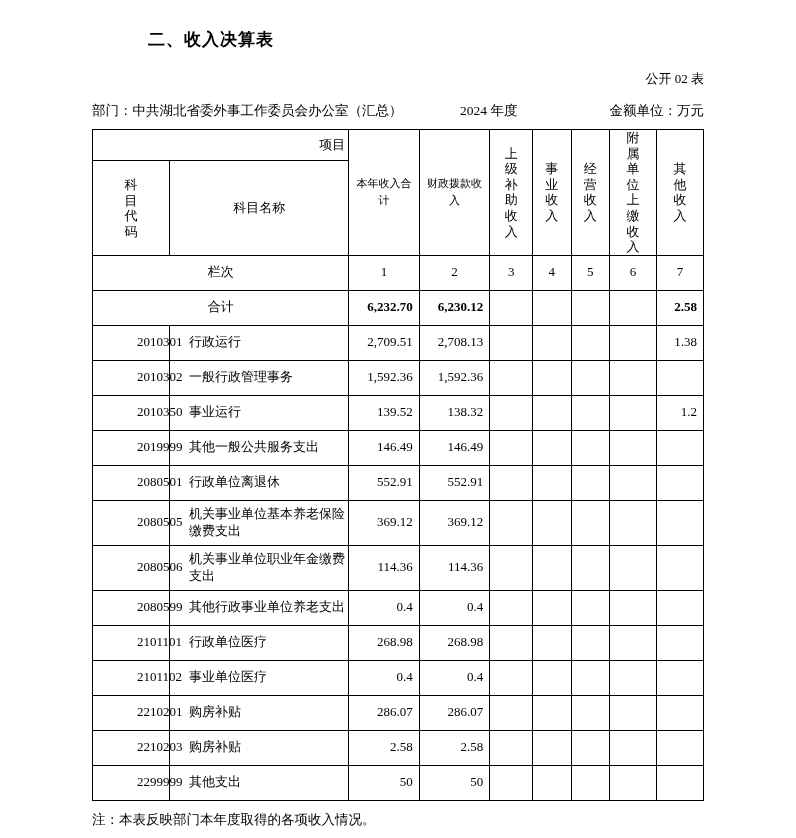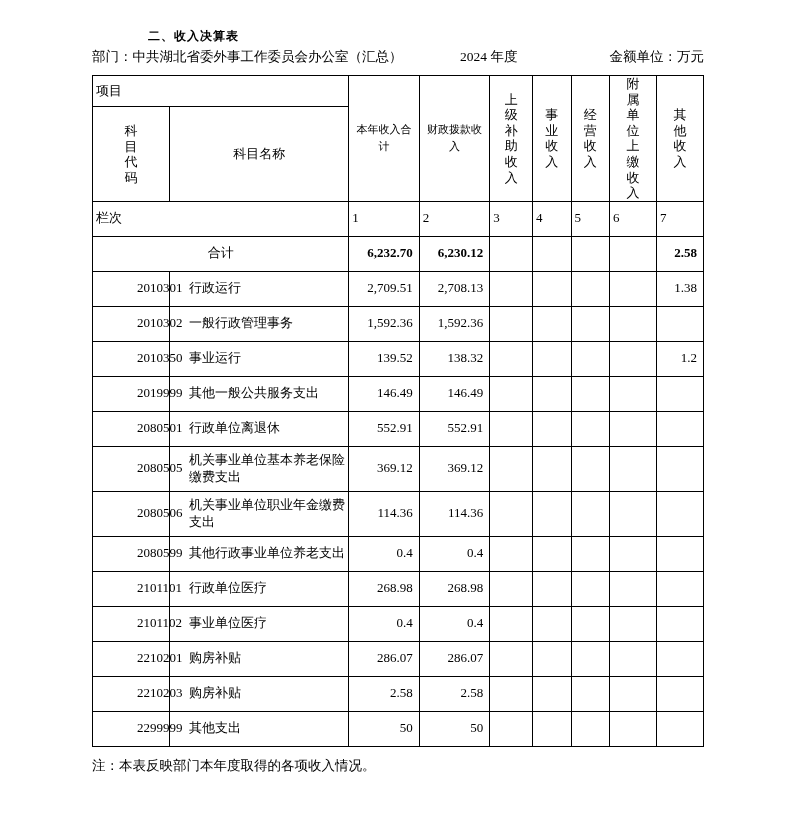--- a/index.html
+++ b/index.html
@@ -16,38 +16,38 @@
   }
   .page {
     position: relative;
     width: 796px;
     height: 838px;
     box-sizing: border-box;
   }
   .doc-title {
     font-family: "Liberation Sans", "DejaVu Sans", sans-serif;
     font-weight: bold;
-    font-size: 12px;
+    font-size: 17px;
     letter-spacing: 1px;
     padding: 28px 0 0 148px;
   }
   .meta-row {
     position: relative;
     height: 20px;
     margin-top: 18px;
   }
   .meta-right {
     text-align: right;
     font-size: 13px;
     padding-right: 92px;
     line-height: 20px;
   }
   .meta-line2 {
     position: relative;
-    margin-top: 2px;
+    margin-top: 12px;
     height: 20px;
     font-size: 13.5px;
     line-height: 20px;
   }
   .meta-dept {
     position: absolute;
     left: 92px;
     top: 0;
     white-space: nowrap;
   }
@@ -79,21 +79,21 @@
   .c-name { width: 168px; }
   .c-num1 { width: 66px; }
   .c-num2 { width: 66px; }
   .c-num3 { width: 40px; }
   .c-num4 { width: 36px; }
   .c-num5 { width: 36px; }
   .c-num6 { width: 44px; }
   .c-num7 { width: 44px; }
 
   .hdr-项目 {
-    text-align: left;
+    text-align: right;
     height: 30px;
   }
   .vert {
     text-align: left;
     line-height: 1.15;
     font-size: 11px;
   }
   .hdr-cell {
     text-align: center;
     height: 92px;
@@ -110,41 +110,44 @@
     word-break: break-all;
     line-height: 1.2;
   }
   .wrap-4 {
     display: block;
     margin: 0 auto;
     width: 14px;
     word-break: break-all;
     line-height: 1.2;
   }
-  .row-lan td { height: 34px; }
+  .row-lan td { height: 34px; text-align: center; }
   .row-total td { height: 34px; }
   .row-total .lbl { text-align: center; font-weight: normal; }
   .row-total .val { text-align: right; font-weight: bold; padding-right: 6px; }
   .data-row td { height: 34px; }
   .data-row .code { text-align: center; padding-left: 44px; }
   .data-row .name { text-align: left; padding-left: 19px; }
   .data-row .val { text-align: right; padding-right: 6px; }
   .tall td { height: 44px; }
   .note {
     font-size: 13.5px;
     padding: 10px 0 0 92px;
   }
 </style>
 </head>
 <body>
 
 <div class="page">
 
   <div class="doc-title">二、收入决算表</div>
 
+  <div class="meta-row">
+    <div class="meta-right">公开 02 表</div>
+  </div>
 
   <div class="meta-line2">
     <span class="meta-dept">部门：中共湖北省委外事工作委员会办公室（汇总）</span>
     <span class="meta-year">2024 年度</span>
     <span class="meta-unit">金额单位：万元</span>
   </div>
 
   <table class="budget">
     <colgroup>
       <col class="c-code">

